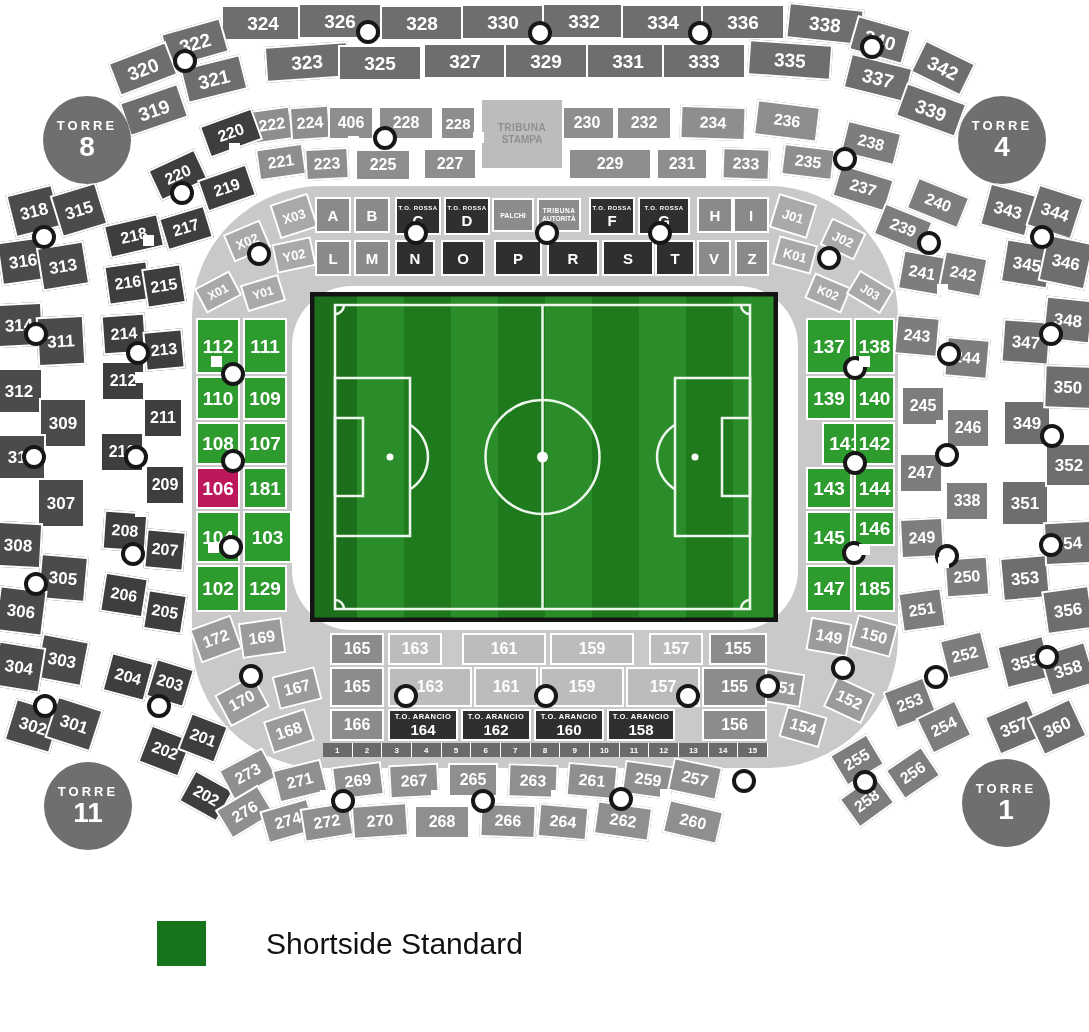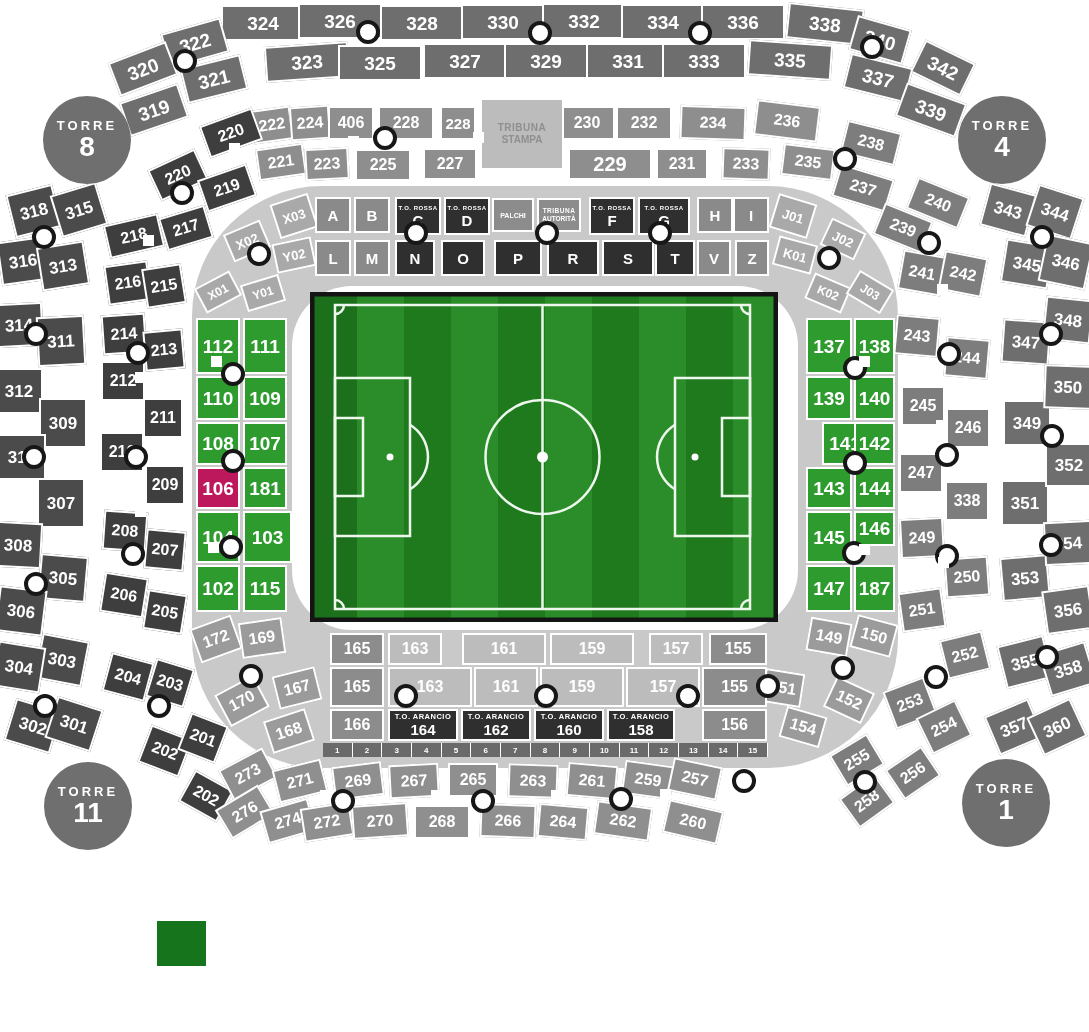--- a/index.html
+++ b/index.html
@@ -99,21 +99,21 @@
       <div class="sec" style="left: 378px; top: 106px; width: 56px; height: 34px; background: rgb(142, 142, 142); font-size: 16px;">228</div>
       <div class="sec" style="left: 440px; top: 106px; width: 36px; height: 34px; background: rgb(142, 142, 142); font-size: 15px;">228</div>
       <div class="sec" style="left: 559px; top: 106px; width: 56px; height: 34px; background: rgb(142, 142, 142); font-size: 16px;">230</div>
       <div class="sec" style="left: 616px; top: 106px; width: 56px; height: 34px; background: rgb(142, 142, 142); font-size: 16px;">232</div>
       <div class="sec" style="left: 680px; top: 106px; width: 66px; height: 34px; transform: rotate(2deg); background: rgb(142, 142, 142); font-size: 16px;">234</div>
       <div class="sec" style="left: 755px; top: 103px; width: 64px; height: 36px; transform: rotate(7deg); background: rgb(142, 142, 142); font-size: 16px;">236</div>
       <div class="sec" style="left: 257px; top: 146px; width: 48px; height: 32px; transform: rotate(-8deg); background: rgb(142, 142, 142); font-size: 16px;">221</div>
       <div class="sec" style="left: 305px; top: 148px; width: 44px; height: 32px; transform: rotate(-3deg); background: rgb(142, 142, 142); font-size: 16px;">223</div>
       <div class="sec" style="left: 355px; top: 149px; width: 56px; height: 32px; background: rgb(142, 142, 142); font-size: 16px;">225</div>
       <div class="sec" style="left: 423px; top: 148px; width: 54px; height: 32px; background: rgb(142, 142, 142); font-size: 16px;">227</div>
-      <div class="sec" style="left: 568px; top: 148px; width: 84px; height: 32px; background: rgb(142, 142, 142); font-size: 20px;">229</div>
+      <div class="sec" style="left: 568px; top: 148px; width: 84px; height: 32px; background: rgb(142, 142, 142); font-size: 16px;">229</div>
       <div class="sec" style="left: 656px; top: 148px; width: 52px; height: 32px; background: rgb(142, 142, 142); font-size: 16px;">231</div>
       <div class="sec" style="left: 722px; top: 148px; width: 48px; height: 32px; transform: rotate(2deg); background: rgb(142, 142, 142); font-size: 16px;">233</div>
       <div class="sec" style="left: 782px; top: 146px; width: 52px; height: 32px; transform: rotate(7deg); background: rgb(142, 142, 142); font-size: 16px;">235</div>
       <div class="sec" style="left: 843px; top: 126px; width: 56px; height: 34px; transform: rotate(14deg); background: rgb(125, 125, 125); font-size: 16px;">238</div>
       <div class="sec" style="left: 835px; top: 171px; width: 56px; height: 34px; transform: rotate(17deg); background: rgb(125, 125, 125); font-size: 16px;">237</div>
       <div class="sec" style="left: 910px; top: 186px; width: 56px; height: 34px; transform: rotate(22deg); background: rgb(125, 125, 125); font-size: 16px;">240</div>
       <div class="sec" style="left: 877px; top: 211px; width: 52px; height: 34px; transform: rotate(22deg); background: rgb(125, 125, 125); font-size: 16px;">239</div>
       <div class="sec" style="left: 203px; top: 116px; width: 56px; height: 34px; transform: rotate(-20deg); background: rgb(62, 62, 62); font-size: 16px;">220</div>
       <div class="sec" style="left: 152px; top: 158px; width: 52px; height: 34px; transform: rotate(-25deg); background: rgb(62, 62, 62); font-size: 16px;">220</div>
       <div class="sec" style="left: 201px; top: 171px; width: 52px; height: 34px; transform: rotate(-19deg); background: rgb(62, 62, 62); font-size: 16px;">219</div>
@@ -234,33 +234,33 @@
       <div class="sec" style="left: 243px; top: 318px; width: 44px; height: 56px; background: rgb(46, 155, 46); font-size: 19px;">111</div>
       <div class="sec" style="left: 196px; top: 376px; width: 44px; height: 44px; background: rgb(46, 155, 46); font-size: 19px;">110</div>
       <div class="sec" style="left: 243px; top: 376px; width: 44px; height: 44px; background: rgb(46, 155, 46); font-size: 19px;">109</div>
       <div class="sec" style="left: 196px; top: 422px; width: 44px; height: 43px; background: rgb(46, 155, 46); font-size: 19px;">108</div>
       <div class="sec" style="left: 243px; top: 422px; width: 44px; height: 43px; background: rgb(46, 155, 46); font-size: 19px;">107</div>
       <div class="sec" style="left: 196px; top: 467px; width: 44px; height: 42px; background: #be185d; font-size: 19px;">106</div>
       <div class="sec" style="left: 243px; top: 467px; width: 44px; height: 42px; background: rgb(46, 155, 46); font-size: 19px;">181</div>
       <div class="sec" style="left: 196px; top: 511px; width: 44px; height: 52px; background: rgb(46, 155, 46); font-size: 19px;">104</div>
       <div class="sec" style="left: 243px; top: 511px; width: 49px; height: 52px; background: rgb(46, 155, 46); font-size: 19px;">103</div>
       <div class="sec" style="left: 196px; top: 565px; width: 44px; height: 47px; background: rgb(46, 155, 46); font-size: 19px;">102</div>
-      <div class="sec" style="left: 243px; top: 565px; width: 44px; height: 47px; background: rgb(46, 155, 46); font-size: 19px;">115</div>
+      <div class="sec" style="left: 243px; top: 565px; width: 44px; height: 47px; background: rgb(46, 155, 46); font-size: 19px;">129</div>
       <div class="sec" style="left: 806px; top: 318px; width: 46px; height: 56px; background: rgb(46, 155, 46); font-size: 19px;">137</div>
       <div class="sec" style="left: 854px; top: 318px; width: 41px; height: 56px; background: rgb(46, 155, 46); font-size: 19px;">138</div>
       <div class="sec" style="left: 806px; top: 376px; width: 46px; height: 44px; background: rgb(46, 155, 46); font-size: 19px;">139</div>
       <div class="sec" style="left: 854px; top: 376px; width: 41px; height: 44px; background: rgb(46, 155, 46); font-size: 19px;">140</div>
       <div class="sec" style="left: 806px; top: 422px; width: 46px; height: 43px; background: rgb(46, 155, 46); font-size: 19px; margin-left: 16px;">141</div>
       <div class="sec" style="left: 854px; top: 422px; width: 41px; height: 43px; background: rgb(46, 155, 46); font-size: 19px;">142</div>
       <div class="sec" style="left: 806px; top: 467px; width: 46px; height: 42px; background: rgb(46, 155, 46); font-size: 19px;">143</div>
       <div class="sec" style="left: 854px; top: 467px; width: 41px; height: 42px; background: rgb(46, 155, 46); font-size: 19px;">144</div>
       <div class="sec" style="left: 806px; top: 511px; width: 46px; height: 52px; background: rgb(46, 155, 46); font-size: 19px;">145</div>
       <div class="sec" style="left: 854px; top: 511px; width: 41px; height: 35px; background: rgb(46, 155, 46); font-size: 19px;">146</div>
       <div class="sec" style="left: 806px; top: 565px; width: 46px; height: 47px; background: rgb(46, 155, 46); font-size: 19px;">147</div>
-      <div class="sec" style="left: 854px; top: 565px; width: 41px; height: 47px; background: rgb(46, 155, 46); font-size: 19px;">187</div>
+      <div class="sec" style="left: 854px; top: 565px; width: 41px; height: 47px; background: rgb(46, 155, 46); font-size: 19px;">185</div>
       <div class="sec" style="left: 194px; top: 621px; width: 44px; height: 36px; transform: rotate(-20deg); background: rgb(155, 155, 155); font-size: 16px;">172</div>
       <div class="sec" style="left: 240px; top: 620px; width: 44px; height: 36px; transform: rotate(-8deg); background: rgb(155, 155, 155); font-size: 16px;">169</div>
       <div class="sec" style="left: 220px; top: 683px; width: 44px; height: 36px; transform: rotate(-28deg); background: rgb(155, 155, 155); font-size: 16px;">170</div>
       <div class="sec" style="left: 275px; top: 671px; width: 44px; height: 34px; transform: rotate(-14deg); background: rgb(155, 155, 155); font-size: 16px;">167</div>
       <div class="sec" style="left: 267px; top: 714px; width: 44px; height: 34px; transform: rotate(-18deg); background: rgb(155, 155, 155); font-size: 16px;">168</div>
       <div class="sec" style="left: 808px; top: 620px; width: 42px; height: 34px; transform: rotate(10deg); background: rgb(155, 155, 155); font-size: 16px;">149</div>
       <div class="sec" style="left: 853px; top: 619px; width: 42px; height: 34px; transform: rotate(15deg); background: rgb(155, 155, 155); font-size: 16px;">150</div>
       <div class="sec" style="left: 763px; top: 671px; width: 40px; height: 34px; transform: rotate(9deg); background: rgb(155, 155, 155); font-size: 16px;">151</div>
       <div class="sec" style="left: 828px; top: 683px; width: 42px; height: 34px; transform: rotate(25deg); background: rgb(155, 155, 155); font-size: 16px;">152</div>
       <div class="sec" style="left: 782px; top: 711px; width: 42px; height: 32px; transform: rotate(16deg); background: rgb(155, 155, 155); font-size: 16px;">154</div>
@@ -413,14 +413,15 @@
       <div class="notch" style="left: 936px; top: 420px;"></div>
       <div class="notch" style="left: 938px; top: 557px;"></div>
       <div class="notch" style="left: 320px; top: 790px;"></div>
       <div class="notch" style="left: 431px; top: 790px;"></div>
       <div class="notch" style="left: 551px; top: 790px;"></div>
       <div class="notch" style="left: 660px; top: 789px;"></div>
     </div>
 
   <div id="legend">
     <div class="swatch" style="background: rgb(21, 116, 28);"></div>
+    <span class="lab">Shortside Standard</span>
   </div>
 </div>
 
 </body></html>

